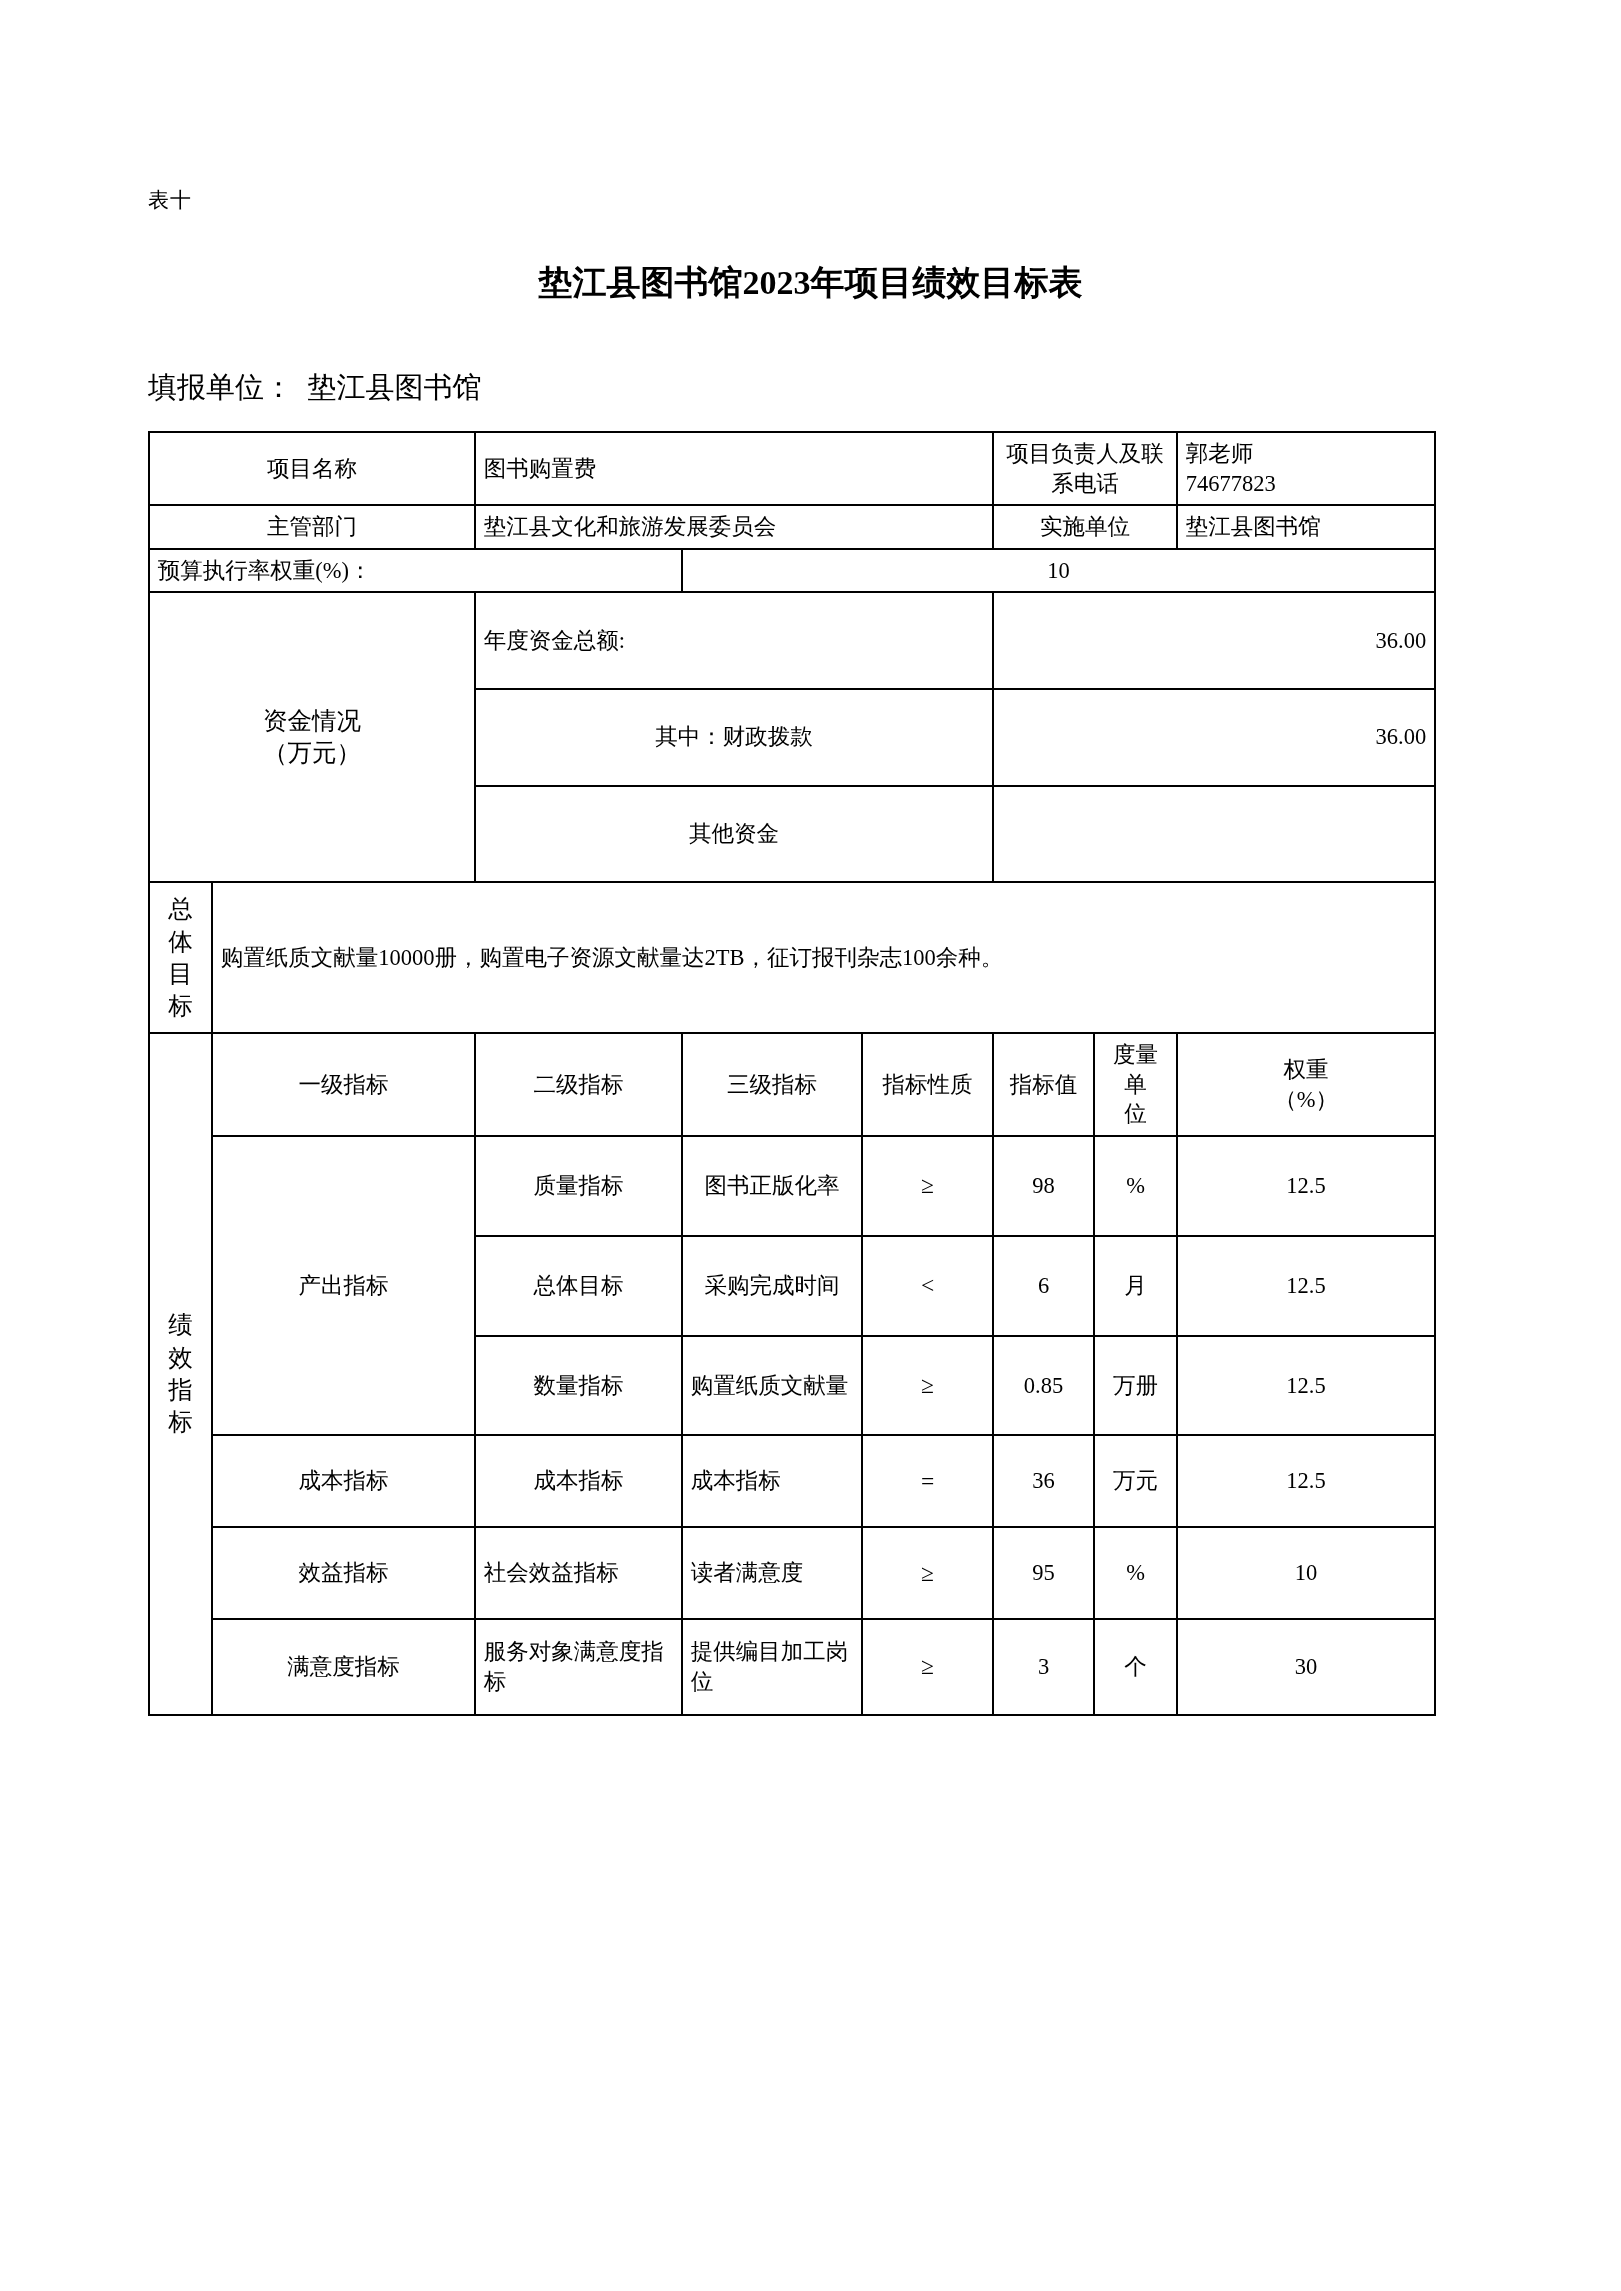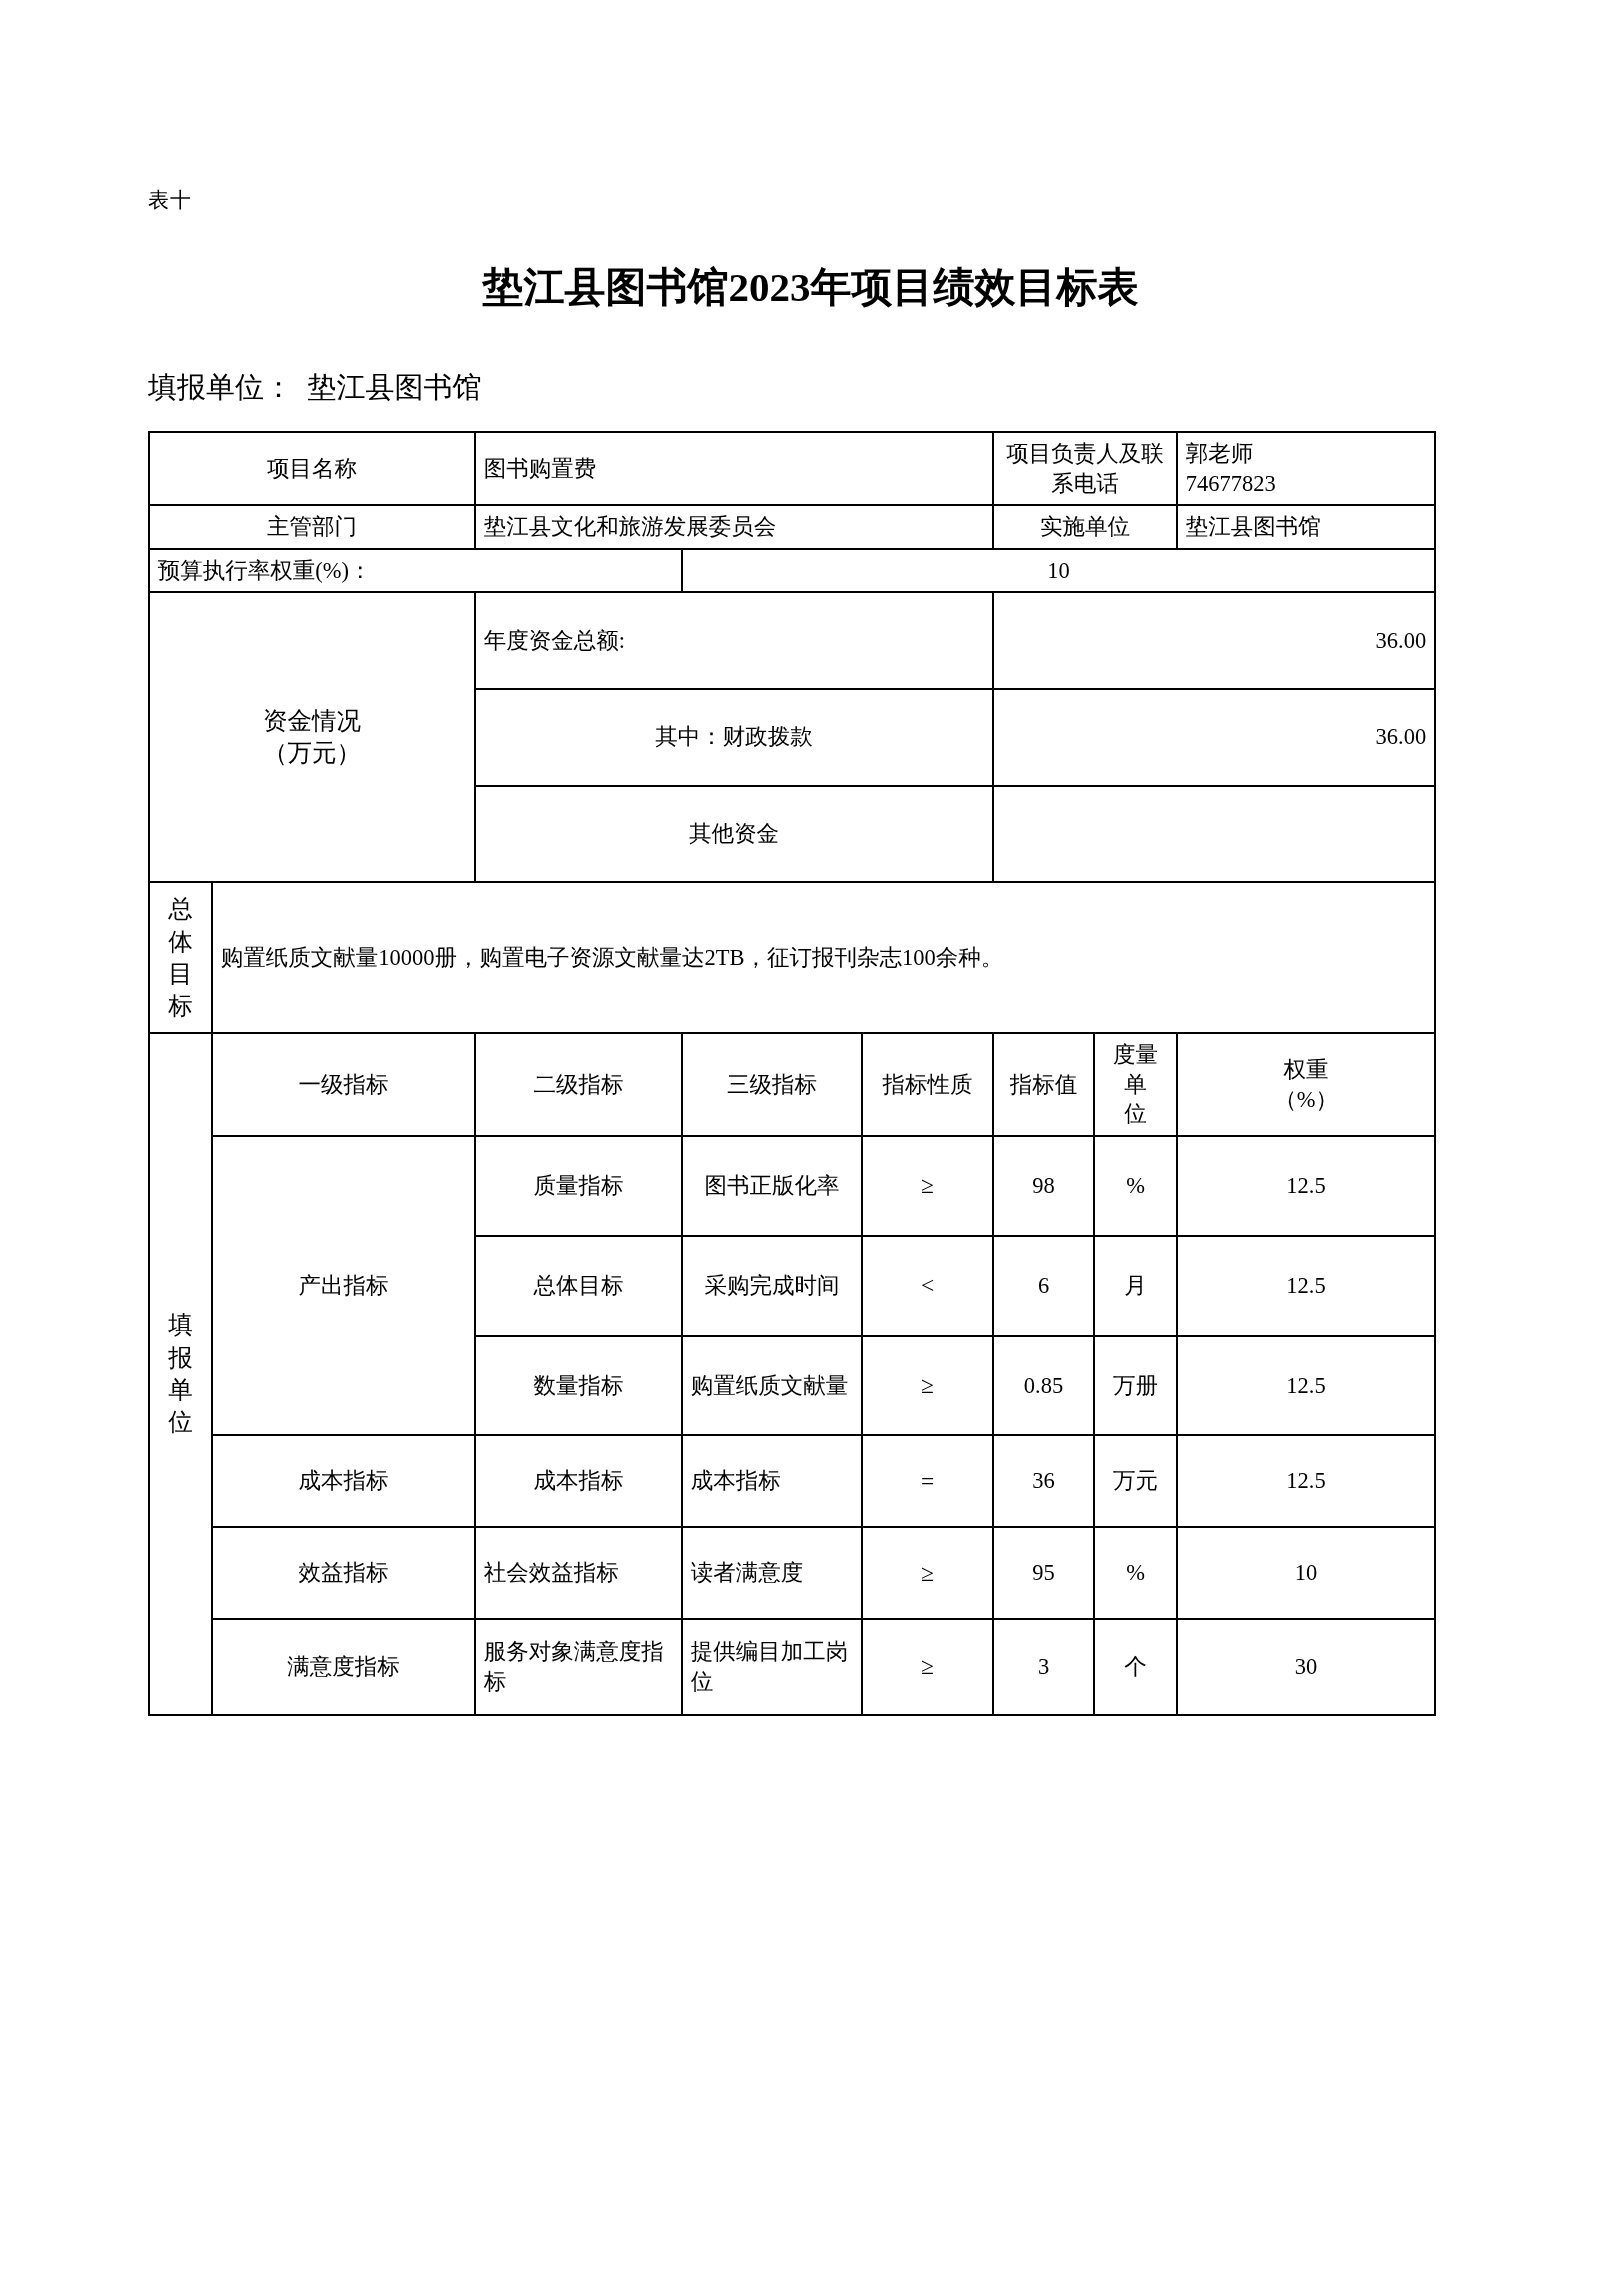--- a/index.html
+++ b/index.html
@@ -29,21 +29,21 @@
     font-size: 21px;
     letter-spacing: 1px;
     white-space: nowrap;
   }
   .doc-title {
     position: absolute;
     left: 0;
     top: 260px;
     width: 1621px;
     text-align: center;
-    font-size: 41px;
+    font-size: 34px;
     font-weight: bold;
     letter-spacing: 0px;
   }
   .fill-unit {
     position: absolute;
     left: 148px;
     top: 368px;
     font-size: 29px;
     white-space: pre;
   }
@@ -146,21 +146,21 @@
 
       <tr>
         <td class="vert" style="width:63px;height:137px">
           <span>总体目标</span>
         </td>
         <td class="c-left" colspan="8">购置纸质文献量10000册，购置电子资源文献量达2TB，征订报刊杂志100余种。</td>
       </tr>
 
       <tr>
         <td class="vert" rowspan="7" style="width:63px">
-          <span>填报单位</span>
+          <span>绩效指标</span>
         </td>
         <td class="c-center" colspan="2" style="height:76px">一级指标</td>
         <td class="c-center">二级指标</td>
         <td class="c-center">三级指标</td>
         <td class="c-center">指标性质</td>
         <td class="c-center">指标值</td>
         <td class="c-center two-line"><span>度量单</span><br><span>位</span></td>
         <td class="c-center two-line"><span>权重</span><br><span>（%）</span></td>
       </tr>
 

